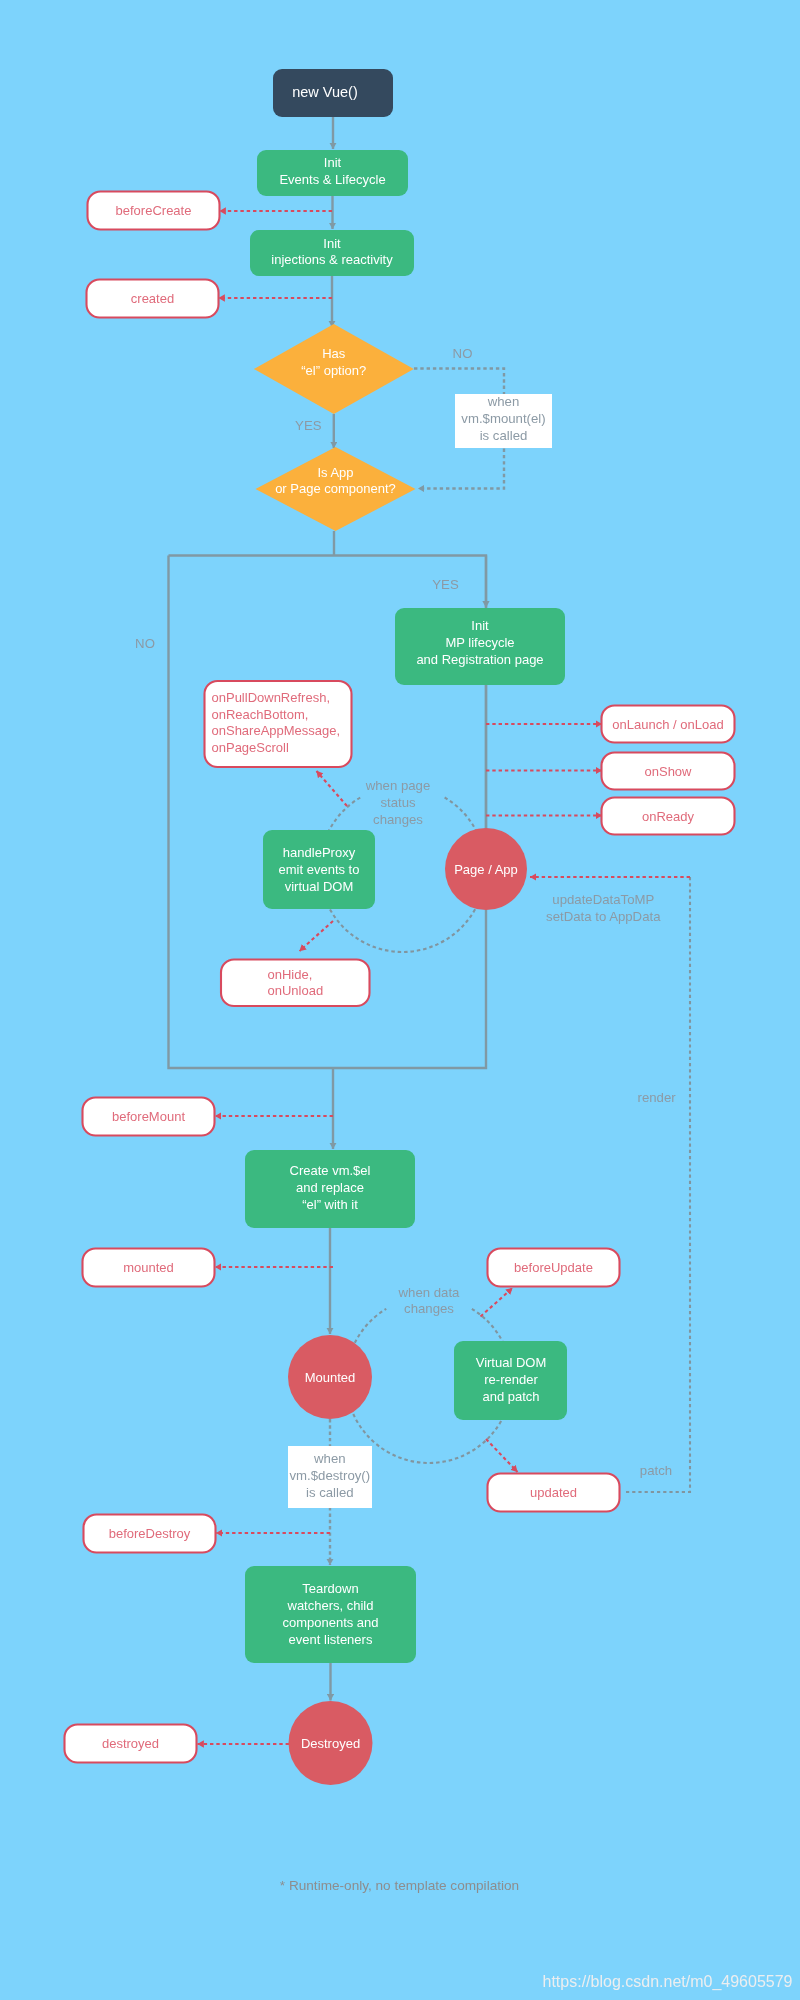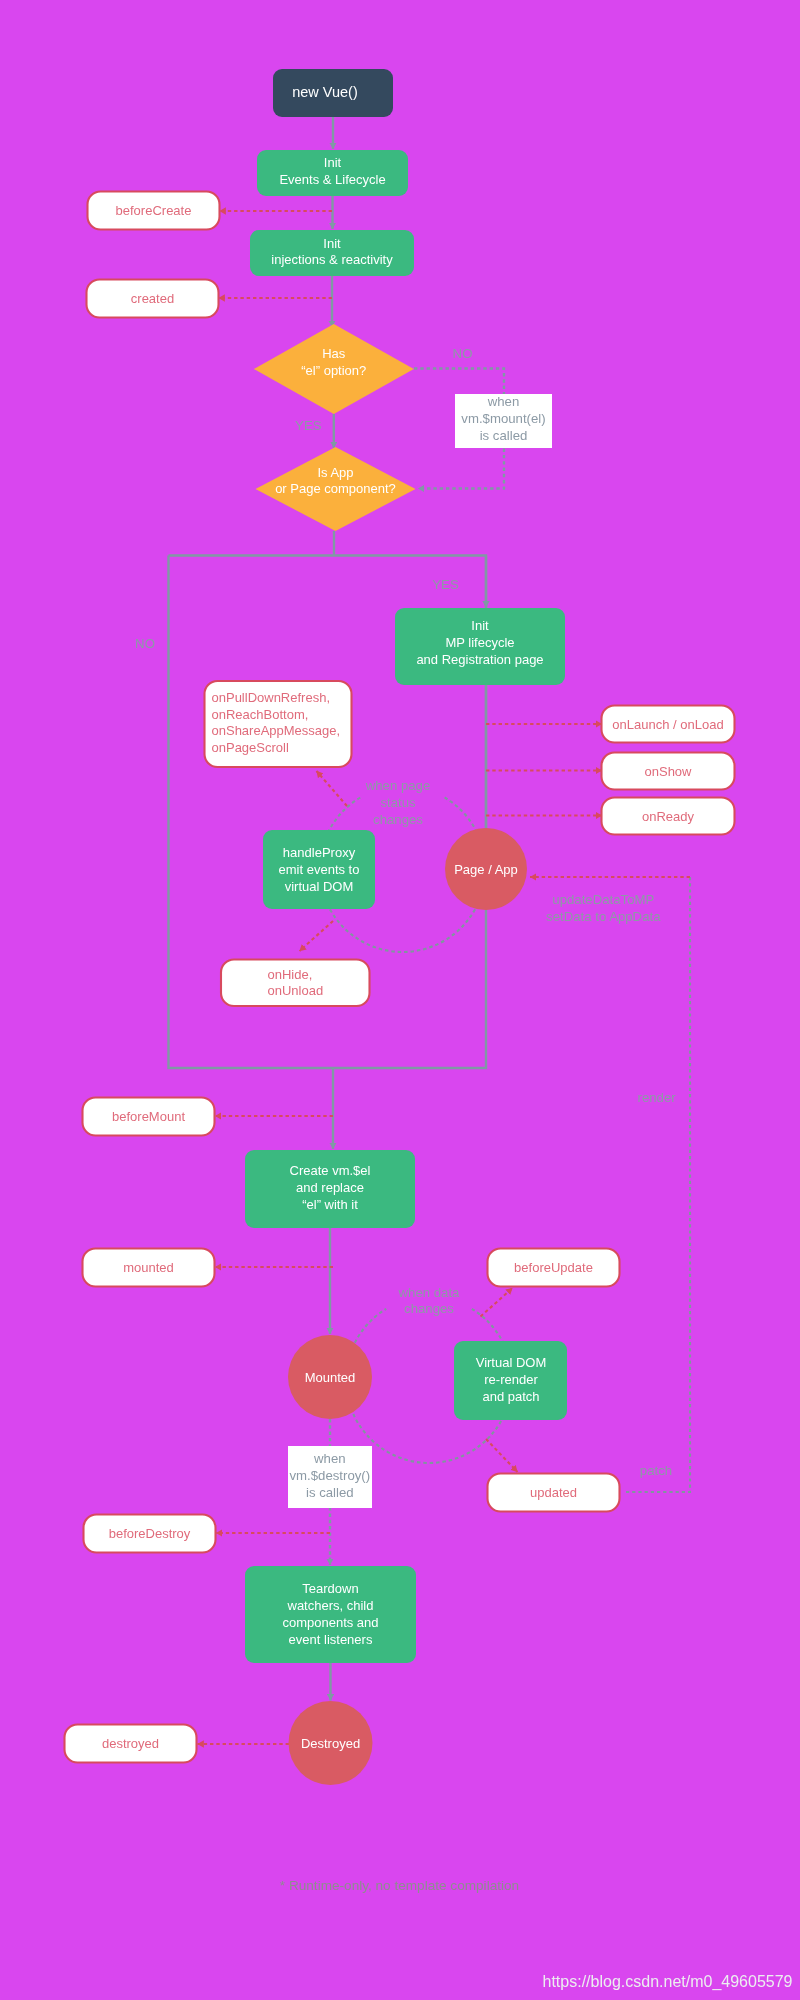--- a/index.html
+++ b/index.html
@@ -1,18 +1,18 @@
 <!DOCTYPE html>
 <html><head>
 <meta charset="utf-8">
 <title>Vue lifecycle diagram</title>
 <style>
   html,body{margin:0;padding:0;background:#ffffff;}
   body{width:800px;height:2000px;overflow:hidden;font-family:"Liberation Sans",sans-serif;}
-  #canvas{position:relative;width:800px;height:2000px;background:#d946ef;}
+  #canvas{position:relative;width:800px;height:2000px;background:#7dd3fc;}
   svg{display:block;}
   svg text{font-family:"Liberation Sans",sans-serif;}
 </style>
 </head>
 <body>
 
 <div id="canvas">
 <svg id="diagram" width="800" height="2000" viewBox="0 0 800 2000" xmlns="http://www.w3.org/2000/svg">
 <defs>
 <marker id="arrGrey" viewBox="0 0 10 11" refX="9.7" refY="5.5" markerWidth="6.6" markerHeight="7.3" orient="auto-start-reverse" markerUnits="userSpaceOnUse">

